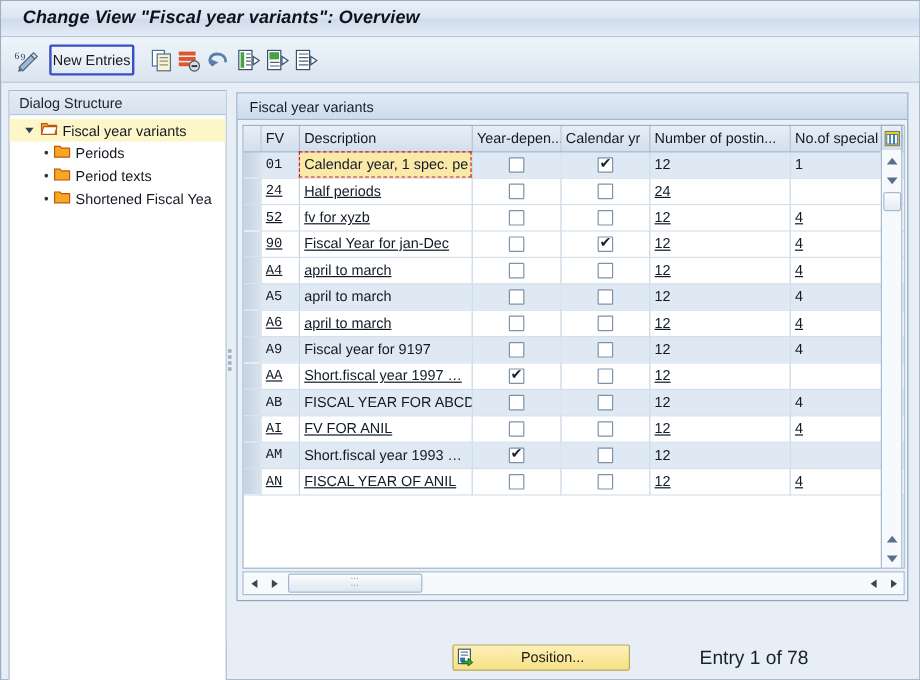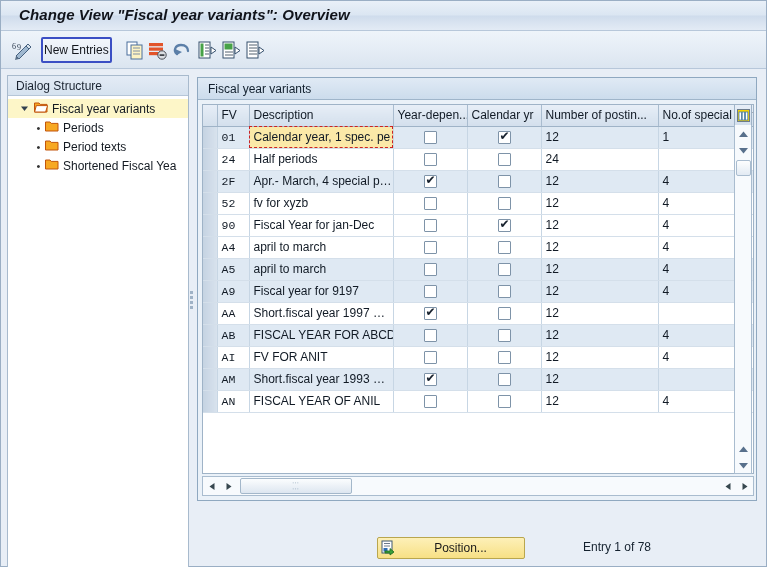--- a/index.html
+++ b/index.html
@@ -127,21 +127,21 @@
     font-weight: normal; text-align: left; color: #111a25;
     white-space: nowrap; overflow: hidden;
   }
   table.sapgrid th.sel { width: 14px; padding: 0; }
   table.sapgrid td {
     height: 22px; padding: 0 4px;
     border-right: 1px solid #c7d6e4; border-bottom: 1px solid #d4dfea;
     white-space: nowrap; overflow: hidden; color: #111a25;
   }
   tr.odd td { background: #dfe9f3; }
-  tr.even td { background: #ffffff; }
+  tr.even td { background: #ffffff; text-decoration: underline; }
   td.selcell {
     width: 14px; padding: 0;
     background: linear-gradient(to right,#c5d3e2,#d8e2ed) !important;
     border-right: 1px solid #a9bccf;
   }
   td.fv { font-family: "Liberation Mono", monospace; font-size: 11.5px; }
   td.ctr { text-align: center; }
   .chk {
     display: inline-block; width: 13px; height: 13px;
     background: #ffffff; border: 1px solid #7e93a8; border-radius: 1px;
@@ -200,21 +200,21 @@
   
   .footer { position: absolute; left: 196px; top: 504px; width: 560px; height: 60px; }
   .posbtn {
     position: absolute; left: 180px; top: 32px; width: 148px; height: 22px;
     background: linear-gradient(to bottom,#fdf0b8,#f7e085);
     border: 1px solid #b9a64e; border-radius: 2px;
     display: flex; align-items: center; cursor: pointer;
   }
   .posbtn .lbl { flex: 1; text-align: center; font-size: 12px; color: #1a1a1a; }
   .entrytxt {
-    position: absolute; left: 386px; top: 35px; font-size: 12px; color: #14212e; white-space: nowrap;
+    position: absolute; left: 386px; top: 35px; font-size: 16px; color: #14212e; white-space: nowrap;
   }
   .ico { display: block; }
 </style>
 </head>
 <body>
 
 <div id="app">
 
   <div class="titlebar">
     <div class="title">Change View "Fiscal year variants": Overview</div>
@@ -422,29 +422,20 @@
             </tr>
             <tr class="even">
               <td class="selcell"></td>
               <td class="fv">24</td>
               <td>Half periods</td>
               <td class="ctr"><span class="chk"></span></td>
               <td class="ctr"><span class="chk"></span></td>
               <td>24</td>
               <td></td>
             </tr>
-            <tr class="odd">
-              <td class="selcell"></td>
-              <td class="fv">2F</td>
-              <td>Apr.- March, 4 special p…</td>
-              <td class="ctr"><span class="chk on"></span></td>
-              <td class="ctr"><span class="chk"></span></td>
-              <td>12</td>
-              <td>4</td>
-            </tr>
             <tr class="even">
               <td class="selcell"></td>
               <td class="fv">52</td>
               <td>fv for xyzb</td>
               <td class="ctr"><span class="chk"></span></td>
               <td class="ctr"><span class="chk"></span></td>
               <td>12</td>
               <td>4</td>
             </tr>
             <tr class="even">
@@ -461,20 +452,29 @@
               <td class="fv">A4</td>
               <td>april to march</td>
               <td class="ctr"><span class="chk"></span></td>
               <td class="ctr"><span class="chk"></span></td>
               <td>12</td>
               <td>4</td>
             </tr>
             <tr class="odd">
               <td class="selcell"></td>
               <td class="fv">A5</td>
+              <td>april to march</td>
+              <td class="ctr"><span class="chk"></span></td>
+              <td class="ctr"><span class="chk"></span></td>
+              <td>12</td>
+              <td>4</td>
+            </tr>
+            <tr class="even">
+              <td class="selcell"></td>
+              <td class="fv">A6</td>
               <td>april to march</td>
               <td class="ctr"><span class="chk"></span></td>
               <td class="ctr"><span class="chk"></span></td>
               <td>12</td>
               <td>4</td>
             </tr>
             <tr class="odd">
               <td class="selcell"></td>
               <td class="fv">A9</td>
               <td>Fiscal year for 9197</td>
@@ -497,21 +497,21 @@
               <td class="fv">AB</td>
               <td>FISCAL YEAR FOR ABCD</td>
               <td class="ctr"><span class="chk"></span></td>
               <td class="ctr"><span class="chk"></span></td>
               <td>12</td>
               <td>4</td>
             </tr>
             <tr class="even">
               <td class="selcell"></td>
               <td class="fv">AI</td>
-              <td>FV FOR ANIT</td>
+              <td>FV FOR ANIL</td>
               <td class="ctr"><span class="chk"></span></td>
               <td class="ctr"><span class="chk"></span></td>
               <td>12</td>
               <td>4</td>
             </tr>
             <tr class="odd">
               <td class="selcell"></td>
               <td class="fv">AM</td>
               <td>Short.fiscal year 1993 …</td>
               <td class="ctr"><span class="chk on"></span></td>

